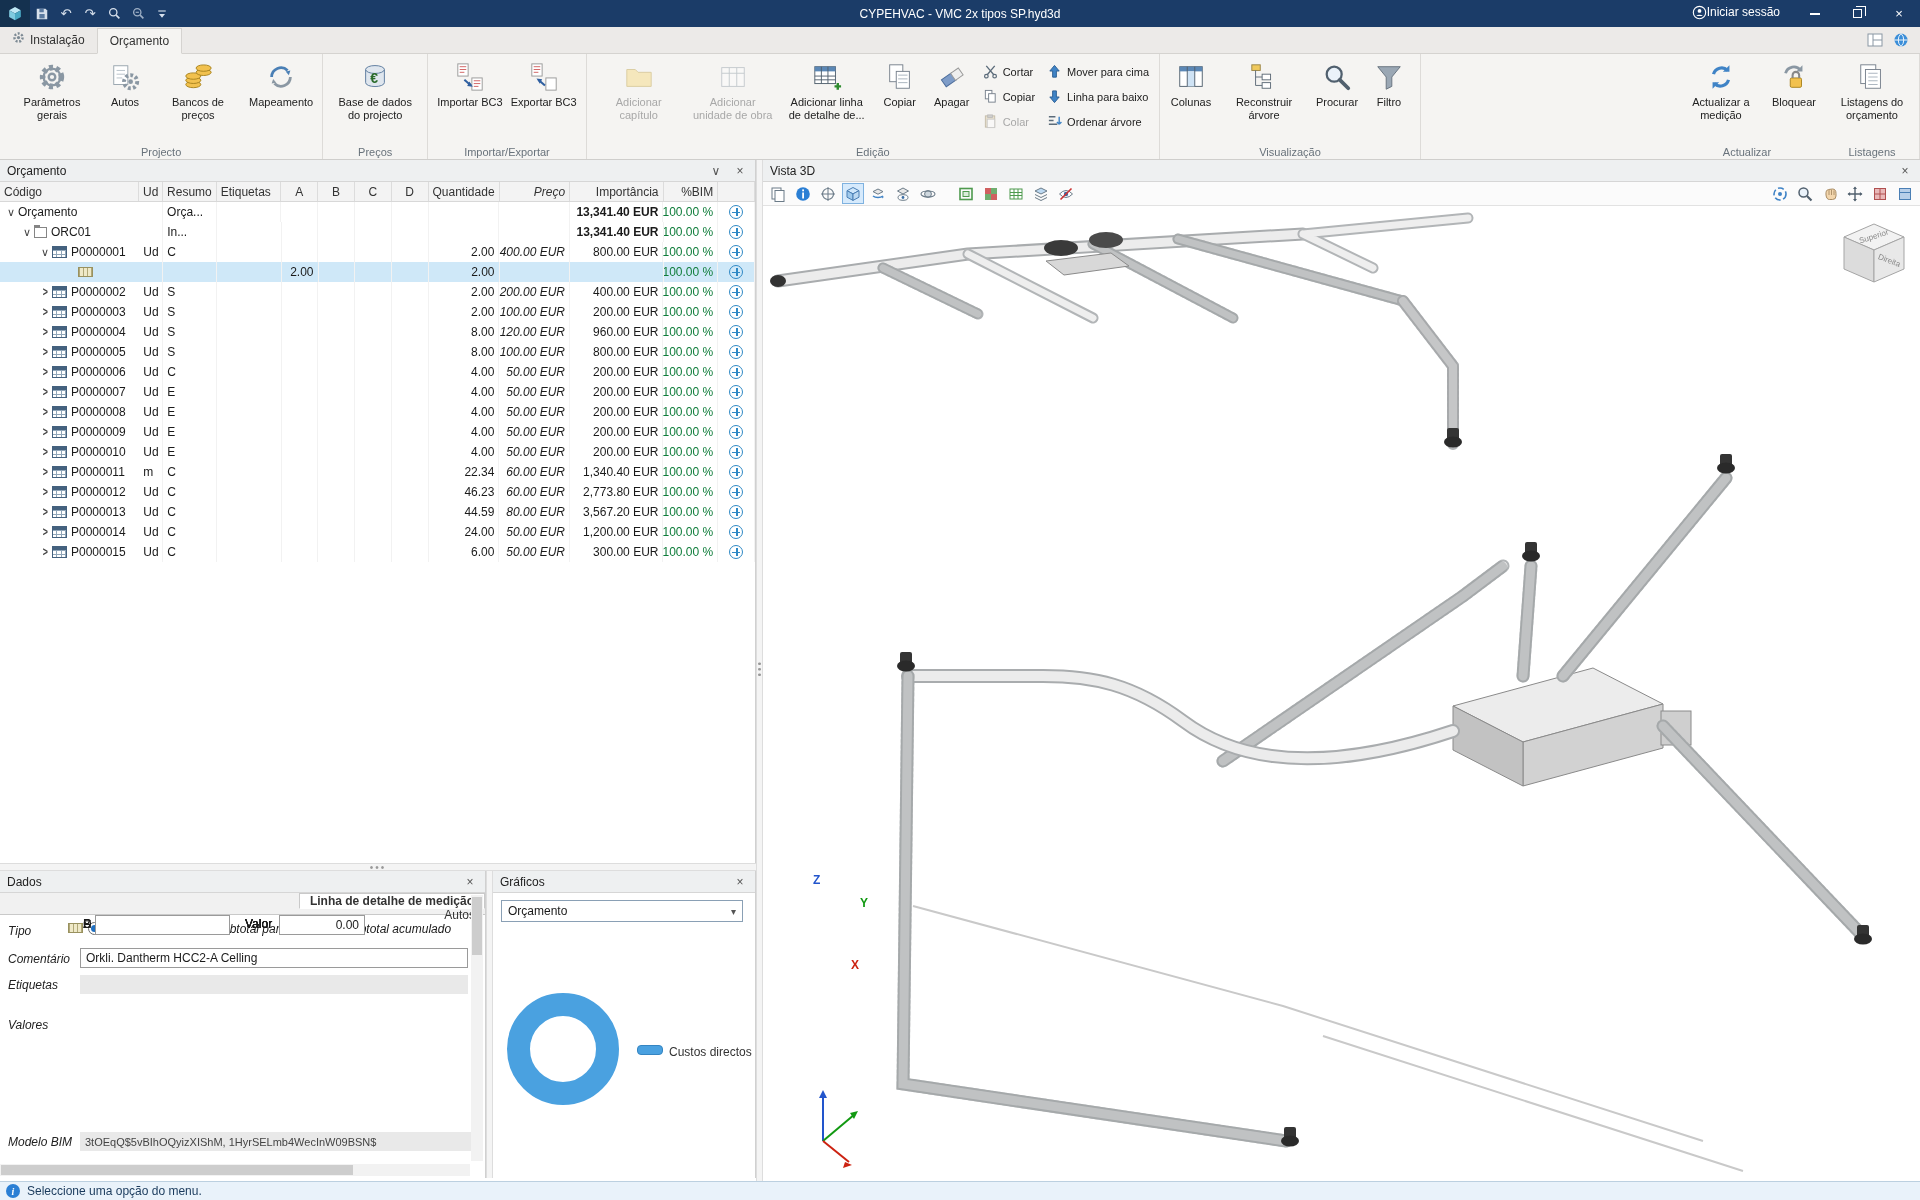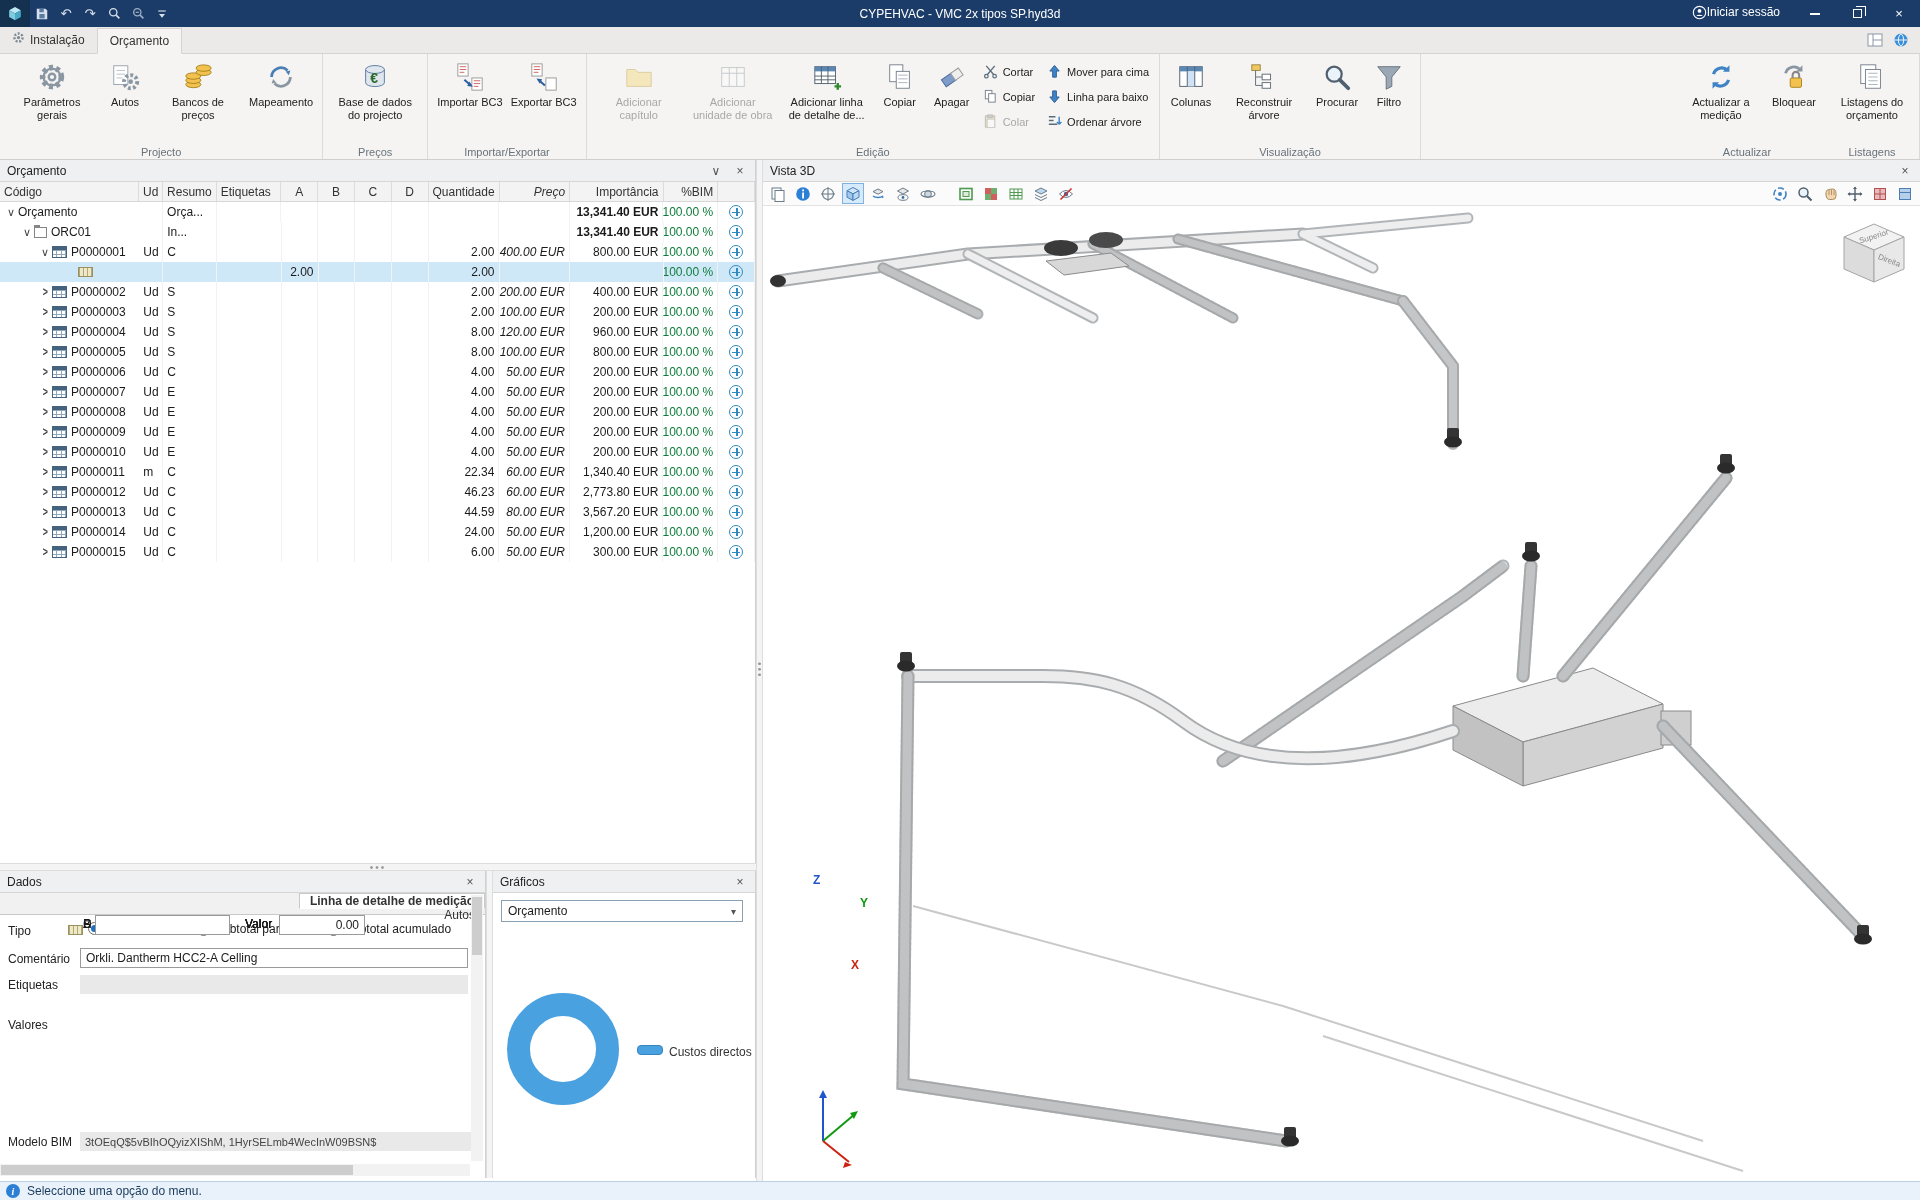--- a/index.html
+++ b/index.html
@@ -86,21 +86,21 @@
   
   .hsplit { position:absolute; left:0; top:863px; width:756px; height:8px; background:#f4f4f4; border-top:1px solid #ddd; border-bottom:1px solid #ddd; display:flex; align-items:center; justify-content:center; color:#999; font-size:10px; letter-spacing:2px; }
   .vsplit { position:absolute; left:756px; top:160px; width:7px; height:1021px; background:#f4f4f4; border-left:1px solid #ddd; border-right:1px solid #ddd; display:flex; align-items:center; justify-content:center; color:#999; font-size:10px; writing-mode:vertical-rl; letter-spacing:2px; }
   .g-split { position:absolute; left:486px; top:871px; width:7px; height:307px; background:#f4f4f4; border-left:1px solid #ddd; border-right:1px solid #ddd; }
 
   
   #dados { position:absolute; left:0; top:871px; width:486px; height:307px; background:#fff; border-right:1px solid #d0d0d0; }
   .dtabs { display:flex; align-items:flex-end; height:22px; border-bottom:1px solid #c9c9c9; background:#f1f1f1; padding-left:4px;flex-direction:column; }
   .dtab { height:21px; display:flex; align-items:center; padding:0 10px; font-size:12px; color:#333; }
   .dtab.active { background:#fff; border:1px solid #c9c9c9; border-bottom:1px solid #fff; margin-bottom:-1px; font-weight:bold; }
-  .frow { position:absolute; display:flex; align-items:flex-end; font-size:12px; }
+  .frow { position:absolute; display:flex; align-items:center; font-size:12px;font-style:italic; }
   .flabel { color:#222; }
   .tfield { border:1px solid #9a9a9a; background:#fff; height:20px; display:flex; align-items:center; padding:0 5px; font-size:12px; overflow:hidden; white-space:nowrap; }
   .gfield { background:#e9e9e9; height:19px; display:flex; align-items:center; padding:0 5px; font-size:11px; color:#444; overflow:hidden; white-space:nowrap; }
   .radio { width:13px; height:13px; border:1px solid #707070; border-radius:50%; background:#fff; flex:none; }
   .radio.on::after { content:""; display:block; width:7px; height:7px; margin:2px; border-radius:50%; background:#1f6fc0; }
   .sigma { font-size:13px; color:#333; width:14px; text-align:center; }
   .mini-detail { display:inline-block; width:15px; height:10px; border:1px solid #99915f;
       background:repeating-linear-gradient(90deg,#b0a878 0 1px, rgba(0,0,0,0) 1px 4px), #efe9c8; }
   .vrow { position:absolute; left:0; width:100%; height:20px; }
   .vletter { position:absolute; left:83px; top:2px; }

